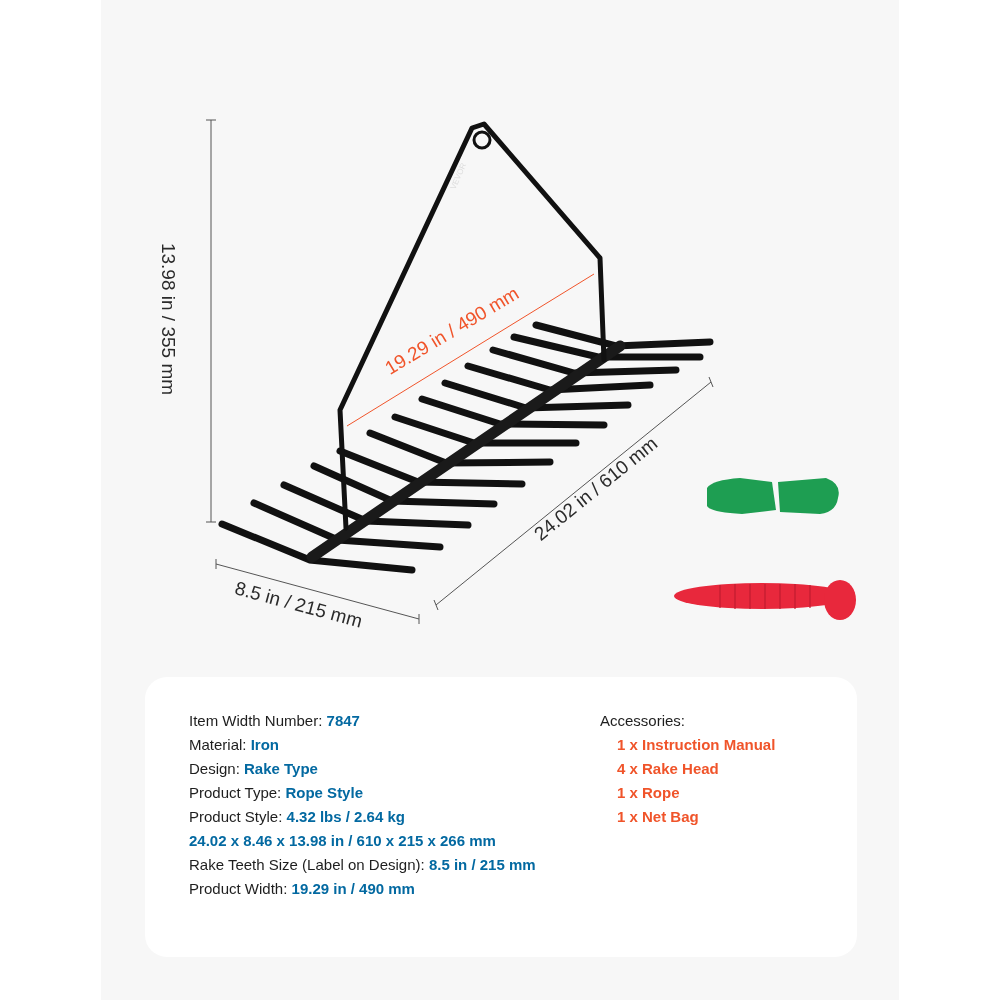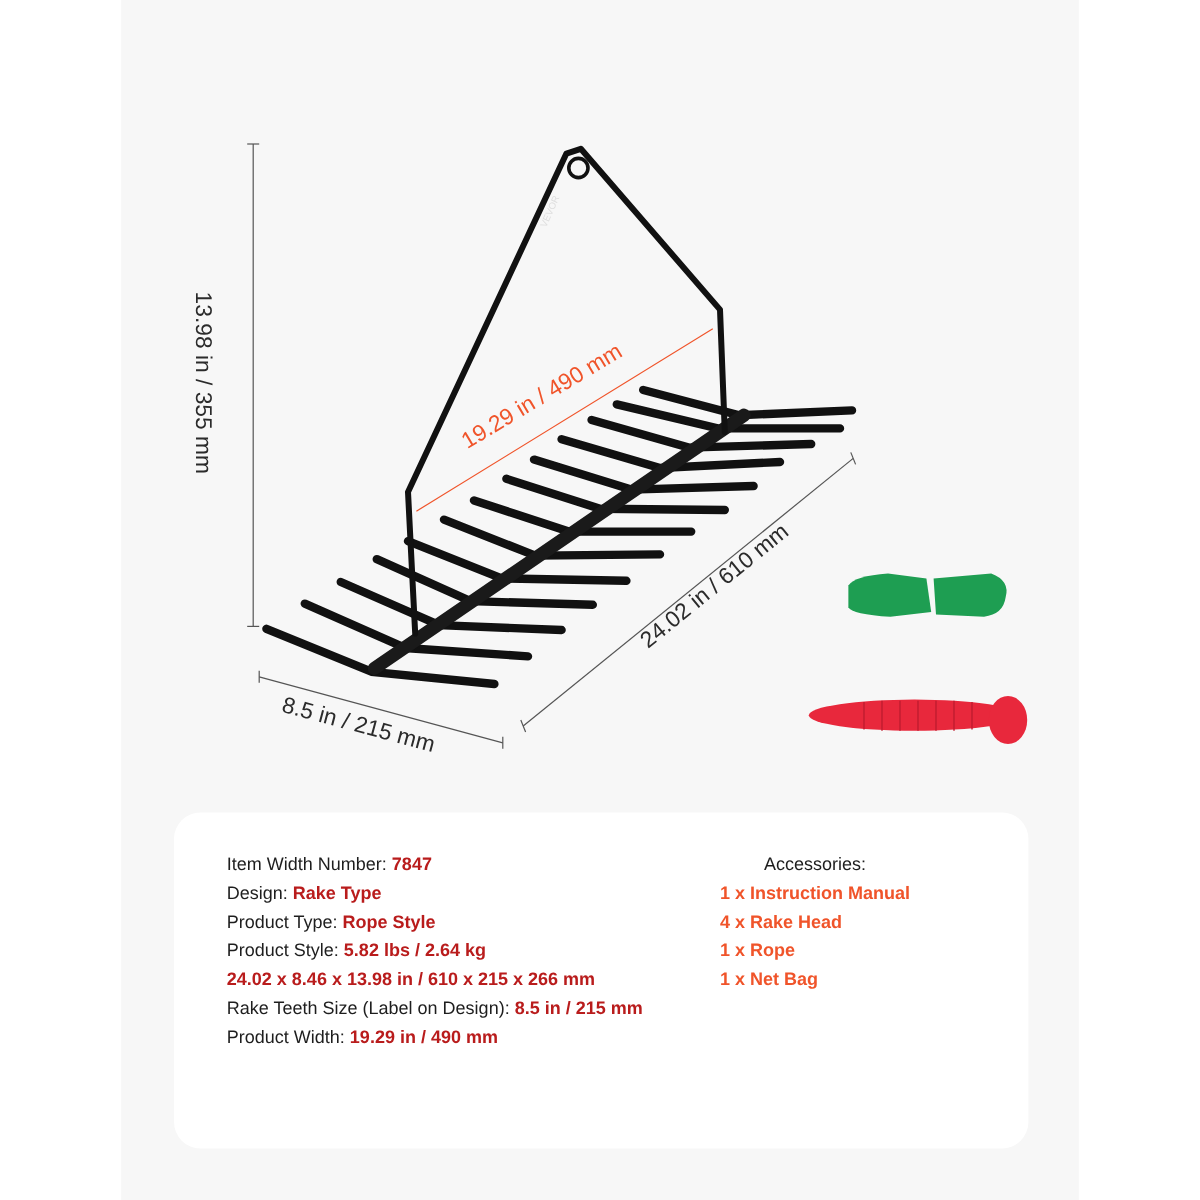--- a/index.html
+++ b/index.html
@@ -15,24 +15,24 @@
     position: absolute; color: #2b2b2b; font-size: 19px; white-space: nowrap;
     transform-origin: center center;
   }
   .dim-label.accent { color: #f0542a; }
   .card {
     position: absolute; left: 145px; top: 677px; width: 712px; height: 280px;
     background: #ffffff; border-radius: 22px;
   }
   .specs { position: absolute; left: 44px; top: 32px; }
   .spec-row { font-size: 15px; line-height: 24px; color: #1e1e1e; white-space: nowrap; }
-  .spec-val { color: #b91c1c; font-weight: bold; }
+  .spec-val { color: #0369a1; font-weight: bold; }
   .acc { position: absolute; left: 455px; top: 32px; }
-  .acc-title { font-size: 15px; line-height: 24px; color: #1e1e1e; text-align: center; }
-  .acc-item { font-size: 15px; line-height: 24px; color: #f0542a; font-weight: bold; }
+  .acc-title { font-size: 15px; line-height: 24px; color: #1e1e1e; }
+  .acc-item { font-size: 15px; line-height: 24px; color: #f0542a; font-weight: bold; margin-left: 17px; }
 </style>
 </head>
 <body>
 
 <div class="panel"></div>
 
 <div class="diagram">
   <svg width="1000" height="660" viewBox="0 0 1000 660">
 
     <g stroke="#555" stroke-width="1">
@@ -101,23 +101,24 @@
 
   <div class="dim-label" style="left:92px; top:308px; transform: rotate(90deg);">13.98 in / 355 mm</div>
   <div class="dim-label accent" style="left:376px; top:320px; transform: rotate(-31deg);">19.29 in / 490 mm</div>
   <div class="dim-label" style="left:520px; top:478px; transform: rotate(-39deg);">24.02 in / 610 mm</div>
   <div class="dim-label" style="left:233px; top:594px; transform: rotate(15deg);">8.5 in / 215 mm</div>
 </div>
 
 <div class="card">
   <div class="specs">
     <div class="spec-row"><span>Item Width Number: </span><span class="spec-val">7847</span></div>
+    <div class="spec-row"><span>Material: </span><span class="spec-val">Iron</span></div>
     <div class="spec-row"><span>Design: </span><span class="spec-val">Rake Type</span></div>
     <div class="spec-row"><span>Product Type: </span><span class="spec-val">Rope Style</span></div>
-    <div class="spec-row"><span>Product Style: </span><span class="spec-val">5.82 lbs / 2.64 kg</span></div>
+    <div class="spec-row"><span>Product Style: </span><span class="spec-val">4.32 lbs / 2.64 kg</span></div>
     <div class="spec-row"><span class="spec-val">24.02 x 8.46 x 13.98 in / 610 x 215 x 266 mm</span></div>
     <div class="spec-row"><span>Rake Teeth Size (Label on Design): </span><span class="spec-val">8.5 in / 215 mm</span></div>
     <div class="spec-row"><span>Product Width: </span><span class="spec-val">19.29 in / 490 mm</span></div>
   </div>
   <div class="acc">
     <div class="acc-title">Accessories:</div>
     <div class="acc-item">1 x Instruction Manual</div>
     <div class="acc-item">4 x Rake Head</div>
     <div class="acc-item">1 x Rope</div>
     <div class="acc-item">1 x Net Bag</div>

